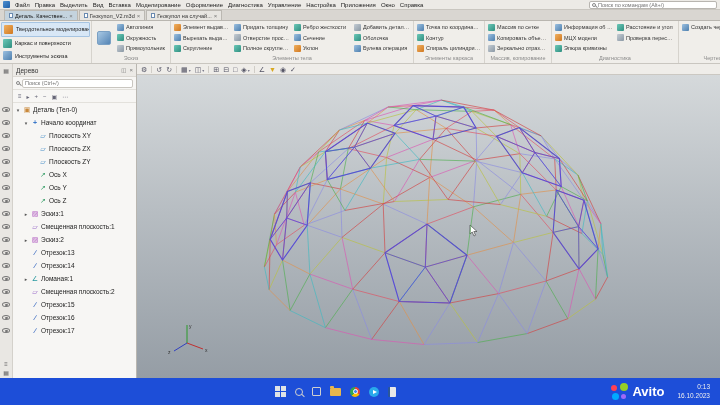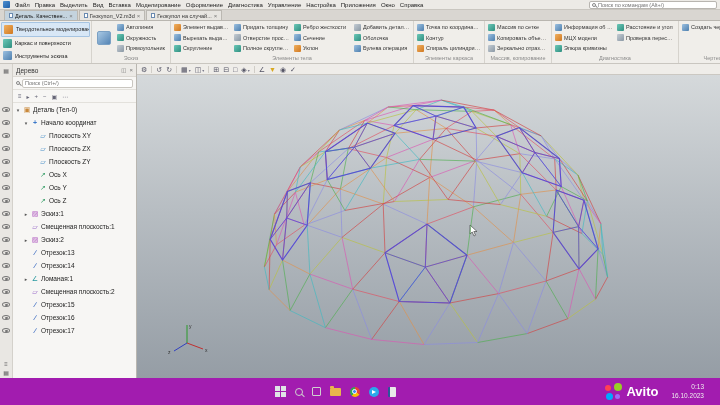--- a/index.html
+++ b/index.html
@@ -78,21 +78,21 @@
   .subbar{height:11px;background:#efede9;border-bottom:1px solid #cbc8c2;display:flex;align-items:center;gap:4px;padding:0 4px;font-size:7px;color:#556}
   .sub-ic{line-height:1;cursor:default}
   .sub-sep{width:1px;height:7px;background:#d0cdc7}
   .dd::after{content:"▾";font-size:4px;margin-left:1px;color:#778}
   .funnel{color:#d8a820}
   .vp{flex:1;position:relative;background:linear-gradient(180deg,#d5d9db 0%,#b7bdc2 45%,#959da5 100%);overflow:hidden}
   .vp svg{position:absolute;left:0;top:0}
   .axlbl{font-size:5px;fill:#333;font-family:"Liberation Sans",sans-serif}
 
   
-  .taskbar{height:27px;background:#a21caf;display:flex;align-items:center;padding:0 16px;gap:9px;color:#ddd}
+  .taskbar{height:27px;background:#1d4ed8;display:flex;align-items:center;padding:0 10px;gap:9px;color:#ddd}
   .tsp1{flex:1.3}.tsp2{flex:1}
   .winlogo{width:11px;height:11px;display:grid;grid-template:5px 5px/5px 5px;gap:1px;flex:0 0 auto}
   .winlogo i{background:#dfe3e6;display:block}
   .tmag{width:8px;height:8px;border:1px solid #cfcfcf;border-radius:50%;position:relative;flex:0 0 auto}
   .tmag::after{content:"";position:absolute;width:4px;height:1px;background:#cfcfcf;transform:rotate(45deg);right:-3px;bottom:-1px}
   .tv{width:9px;height:9px;border:1px solid #cfcfcf;border-radius:1px;flex:0 0 auto}
   .fol{width:11px;height:8px;background:#e8b64c;border-radius:1px;position:relative;flex:0 0 auto}
   .fol::before{content:"";position:absolute;top:-2px;left:0;width:4px;height:2px;background:#e8b64c;border-radius:1px 1px 0 0}
   .chr{width:10px;height:10px;border-radius:50%;background:conic-gradient(#e84335 0 33%,#fbbc05 33% 60%,#34a853 60% 100%);position:relative;flex:0 0 auto}
   .chr::after{content:"";position:absolute;inset:2.5px;border-radius:50%;background:#4285f4;border:1px solid #fff}

